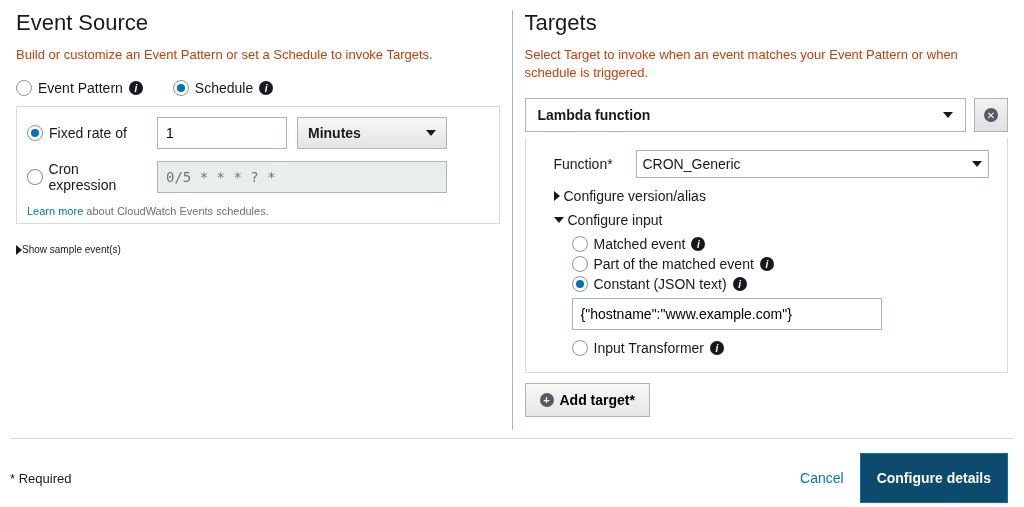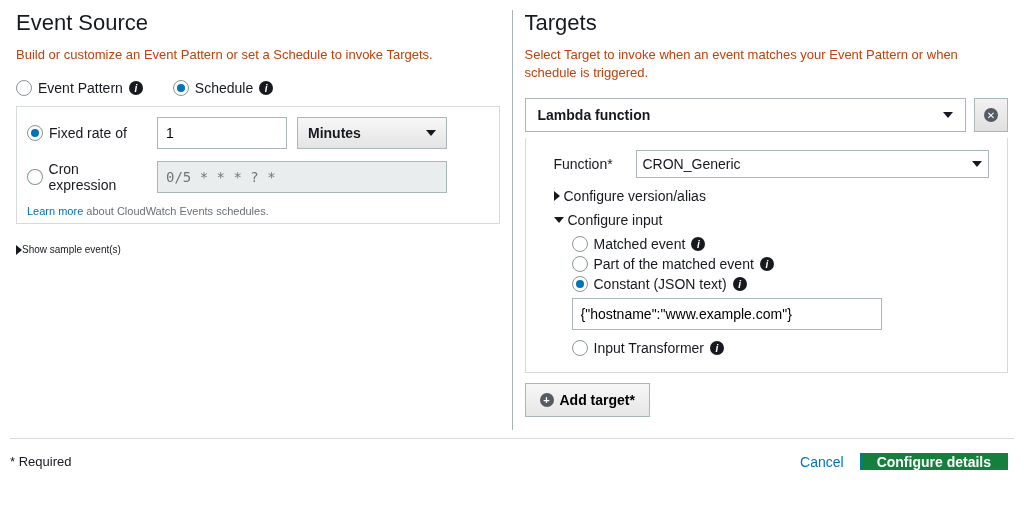--- a/index.html
+++ b/index.html
@@ -45,21 +45,21 @@
 .opt-row { display: flex; align-items: center; gap: 6px; margin: 4px 0; cursor: pointer; }
 .json-input { width: 310px; height: 30px; border: 1px solid #aab7b8; padding: 0 6px; font-size: 13px; margin: 6px 0 10px 0; display: block; }
 .add-btn { height: 34px; border: 1px solid #aab7b8; background: linear-gradient(#f7f7f7,#e6e6e6); padding: 0 14px; display: inline-flex; align-items: center; gap: 6px; font-weight: bold; cursor: pointer; font-family: inherit; font-size: 14px; }
 .plus-icon { width: 14px; height: 14px; border-radius: 50%; background: #545b64; color: #fff; display: inline-flex; align-items: center; justify-content: center; font-size: 11px; font-weight: bold; }
 
 hr.sep { border: none; border-top: 1px solid #d5dbdb; margin: 8px 10px 0 10px; }
 .footer { display: flex; align-items: center; justify-content: space-between; padding: 14px 16px 0 10px; }
 .req { font-size: 13px; }
 .actions { display: flex; gap: 16px; align-items: center; }
 .cancel-link { color: #0073bb; font-weight: normal; text-decoration: none; cursor: pointer; }
-.primary-btn { background: #15803d; border: 1px solid #0073bb; color: #fff; font-weight: bold; height: 17px; padding: 0 16px; cursor: pointer; font-family: inherit; font-size: 14px; }
+.primary-btn { background: #0c4a6e; border: 1px solid #0073bb; color: #fff; font-weight: bold; height: 50px; padding: 0 16px; cursor: pointer; font-family: inherit; font-size: 14px; }
 </style>
 </head>
 <body>
 
 <div class="main">
 
   <div class="col">
     <h2>Event Source</h2>
     <p class="desc">Build or customize an Event Pattern or set a Schedule to invoke Targets.</p>
 

